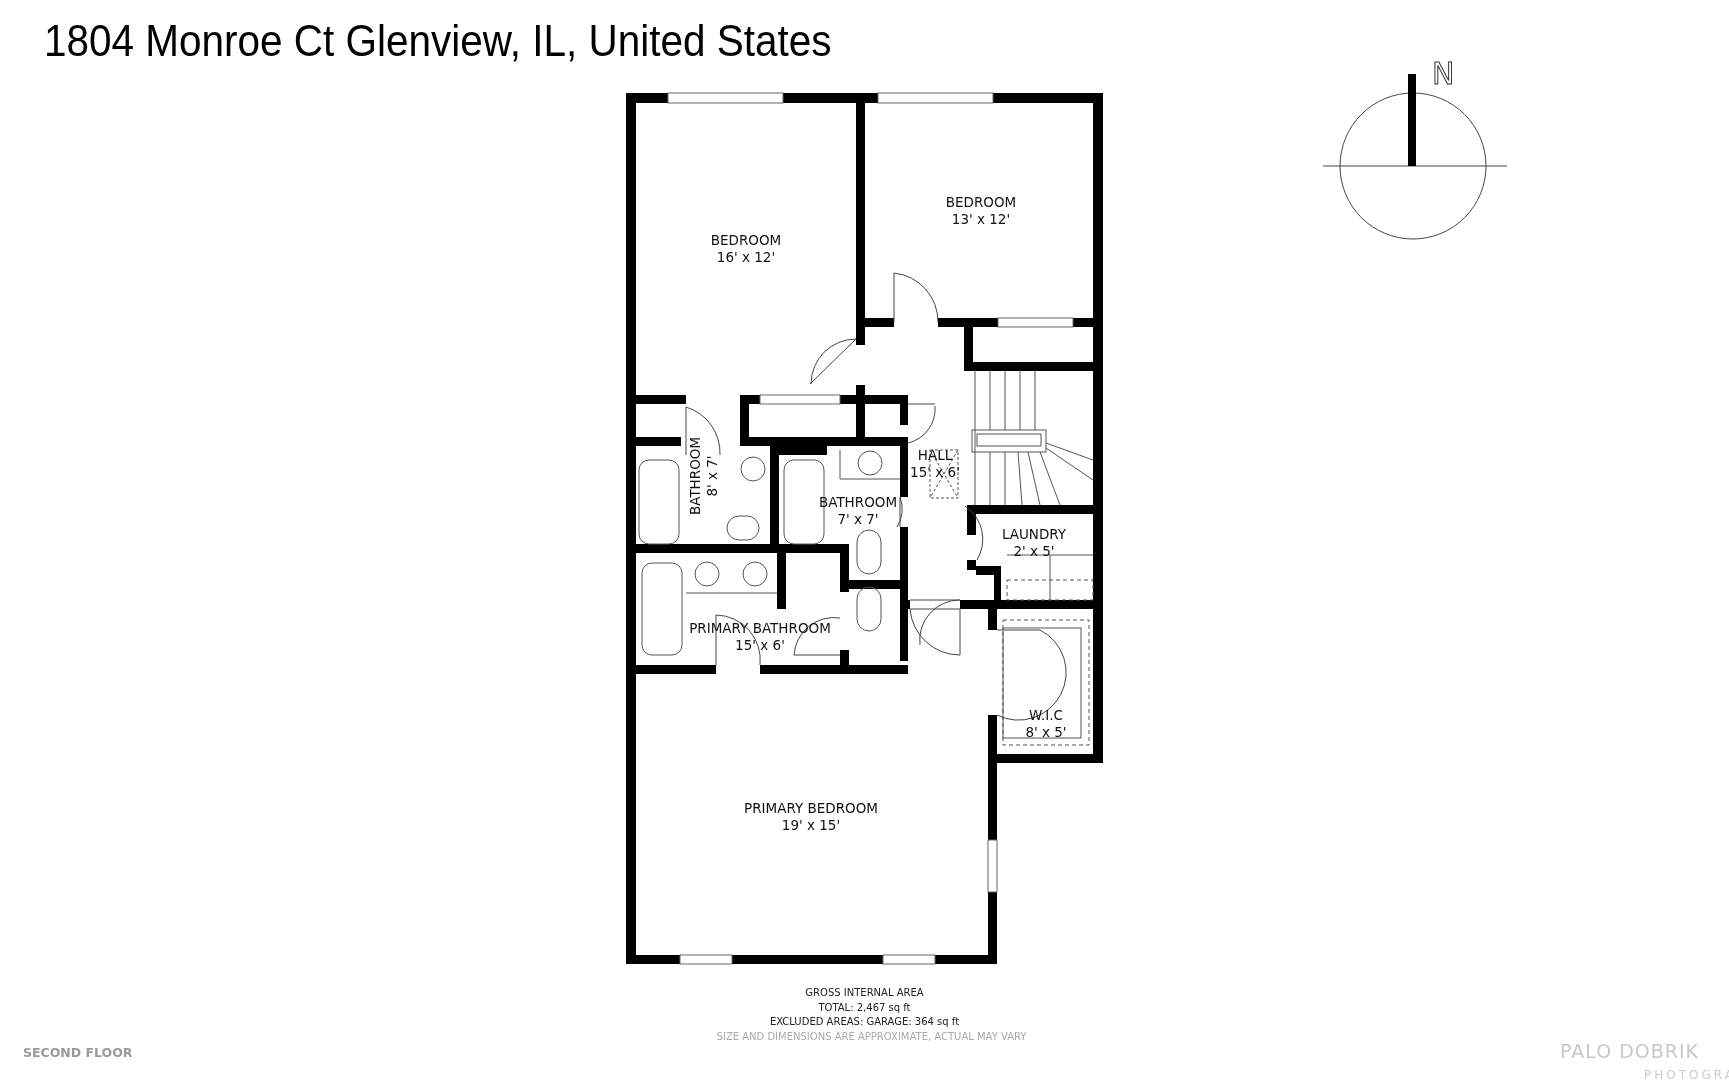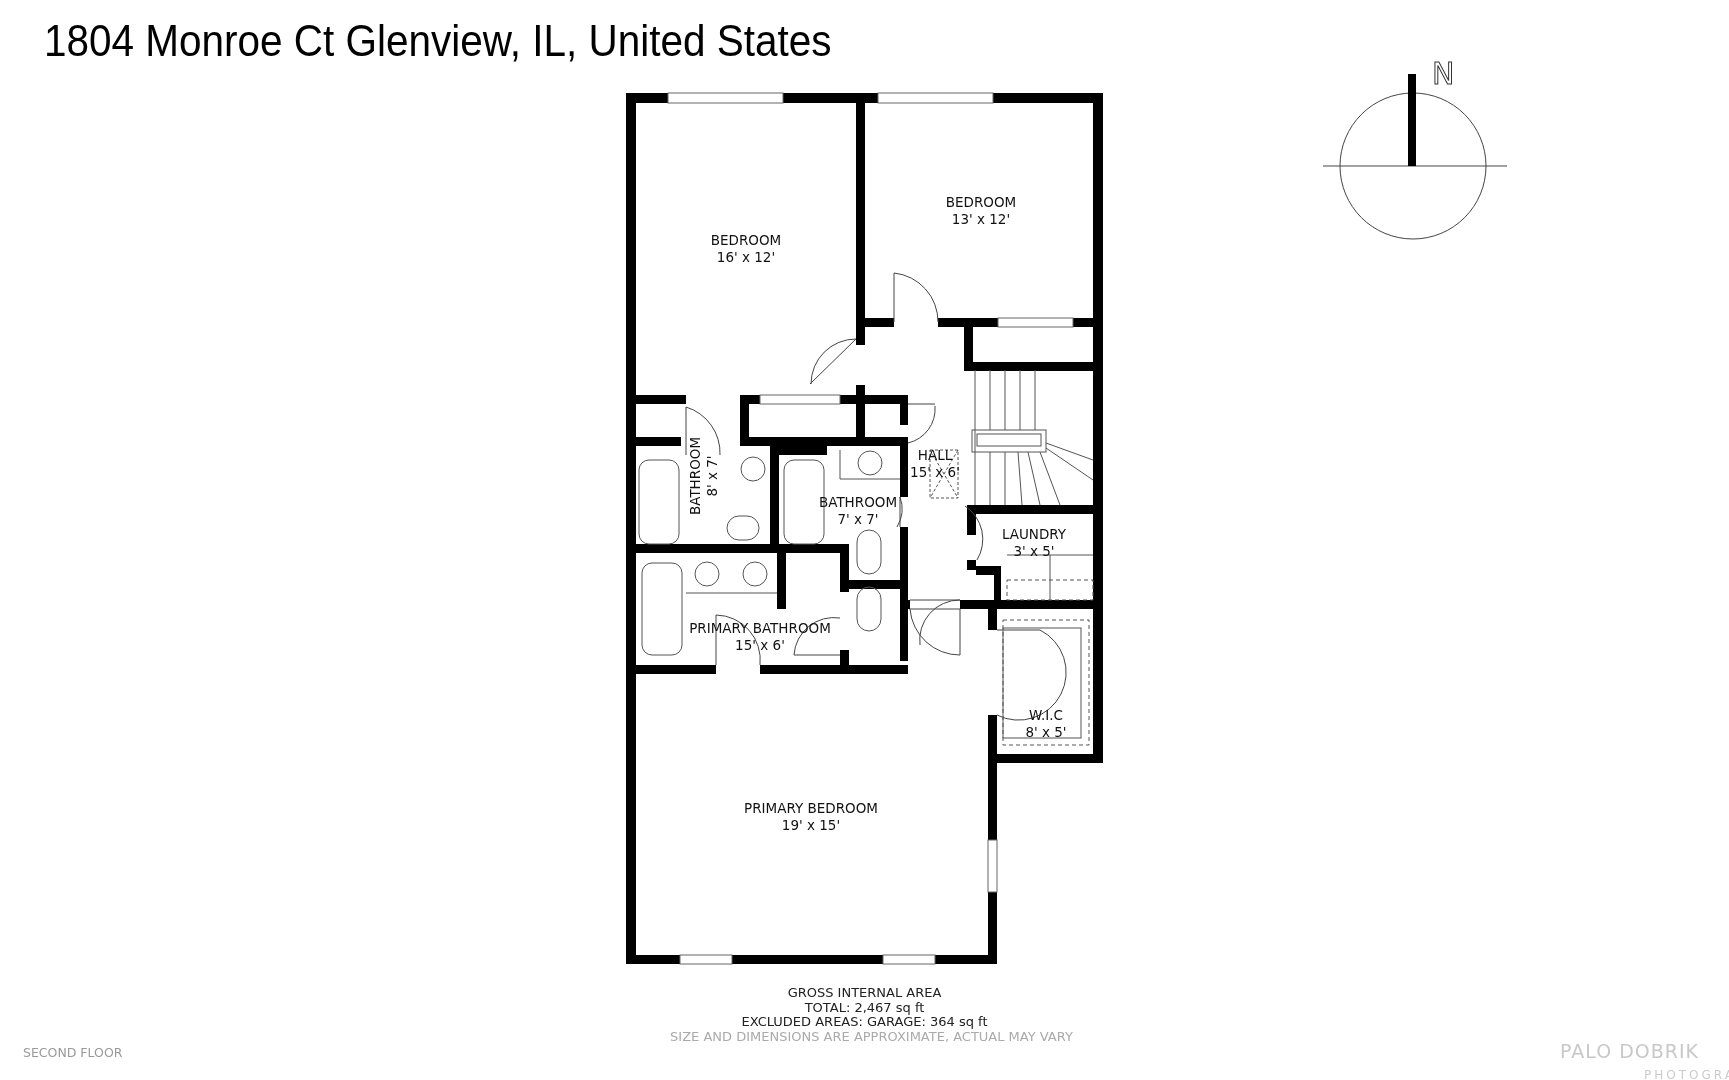--- a/index.html
+++ b/index.html
@@ -1,23 +1,23 @@
 <!DOCTYPE html>
 <html><head>
 <meta charset="utf-8">
 <style>
   html,body{margin:0;padding:0;background:#ffffff;}
   body{width:1729px;height:1080px;position:relative;overflow:hidden;font-family:"DejaVu Sans","Liberation Sans",sans-serif;}
   .title{position:absolute;left:44px;top:16px;font-family:"Liberation Sans",sans-serif;font-size:44px;color:#000;letter-spacing:0px;transform:scaleX(0.92);transform-origin:left top;white-space:nowrap;}
   .plan{position:absolute;left:0;top:0;width:1729px;height:1080px;}
   .room-label{position:absolute;text-align:center;font-family:"DejaVu Sans",sans-serif;font-size:13.5px;line-height:17px;color:#111;white-space:nowrap;transform:translateX(-50%);}
   .room-label.vert{transform:translate(-50%,-50%) rotate(-90deg);}
-  .footer{position:absolute;left:0;width:1729px;top:986px;text-align:center;font-family:"DejaVu Sans",sans-serif;font-size:13px;line-height:14.5px;color:#222;}
+  .footer{position:absolute;left:0;width:1729px;top:986px;text-align:center;font-family:"DejaVu Sans",sans-serif;font-size:10px;line-height:14.5px;color:#222;}
   .footer .muted{color:#aaaaaa;padding-left:14px;}
-  .floor-name{position:absolute;left:23px;top:1045px;font-family:"DejaVu Sans",sans-serif;font-size:12.5px;color:#999;}
+  .floor-name{position:absolute;left:23px;top:1045px;font-family:"DejaVu Sans",sans-serif;font-size:12.5px;color:#999;font-weight:bold;}
   .logo{position:absolute;left:1560px;top:1040px;width:160px;height:36px;}
   .logo .brand{font-family:"DejaVu Sans",sans-serif;font-size:19px;color:#c8c8c8;letter-spacing:1px;}
   .logo .sub{position:absolute;left:84px;top:28px;font-size:12px;letter-spacing:3px;color:#ccc;}
 </style>
 </head>
 <body>
 
 <div class="title">1804 Monroe Ct Glenview, IL, United States</div>
 
 <svg class="plan" viewBox="0 0 1729 1080" xmlns="http://www.w3.org/2000/svg">
@@ -172,21 +172,21 @@
 <div class="room-label vert" style="left:704px;top:476px;">
   <div>BATHROOM</div>
   <div>8' x 7'</div>
 </div>
 <div class="room-label" style="left:858px;top:494px;">
   <div>BATHROOM</div>
   <div>7' x 7'</div>
 </div>
 <div class="room-label" style="left:1034px;top:526px;">
   <div>LAUNDRY</div>
-  <div>3' x 5'</div>
+  <div>2' x 5'</div>
 </div>
 <div class="room-label" style="left:760px;top:620px;">
   <div>PRIMARY BATHROOM</div>
   <div>15' x 6'</div>
 </div>
 <div class="room-label" style="left:1046px;top:667px;margin-top:40px;">
   <div>W.I.C</div>
   <div>8' x 5'</div>
 </div>
 <div class="room-label" style="left:811px;top:800px;">

